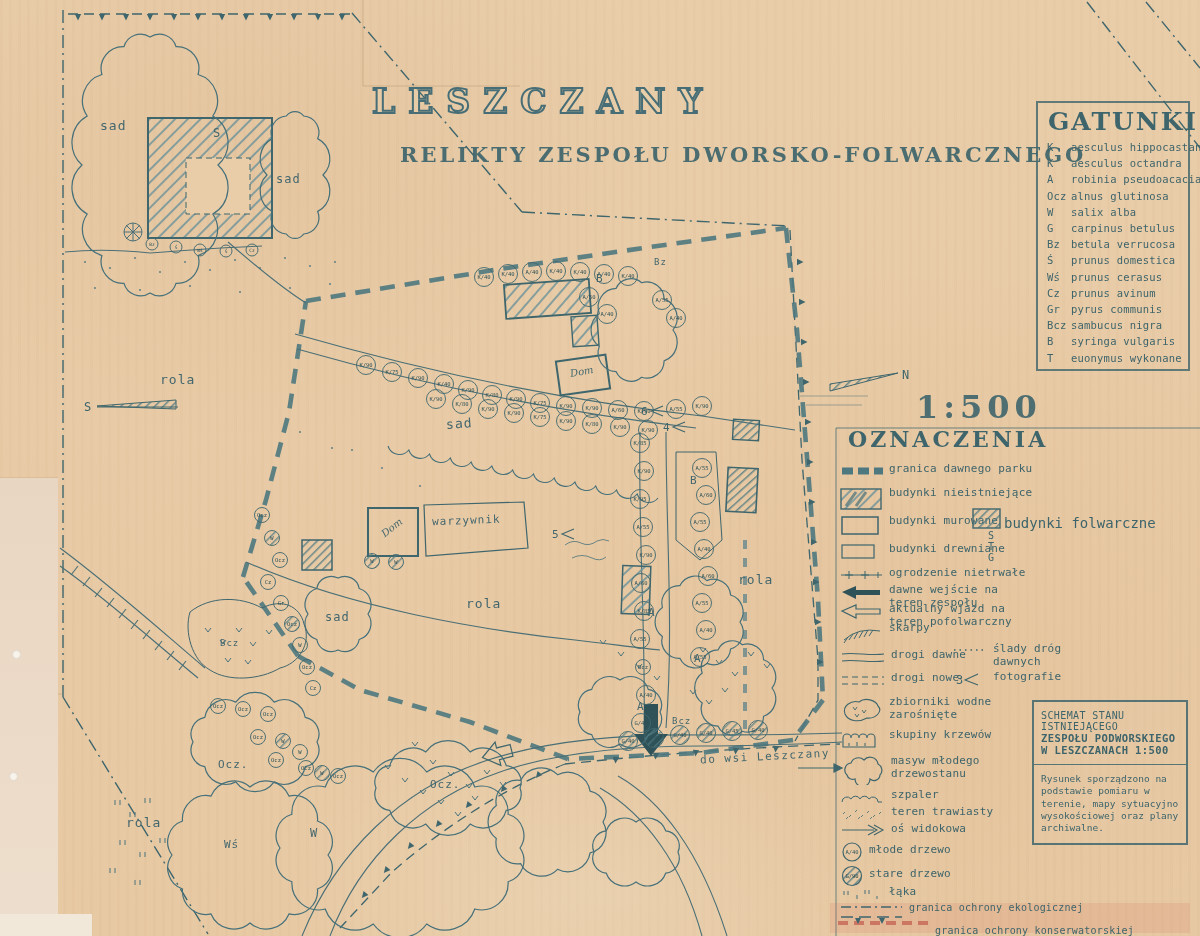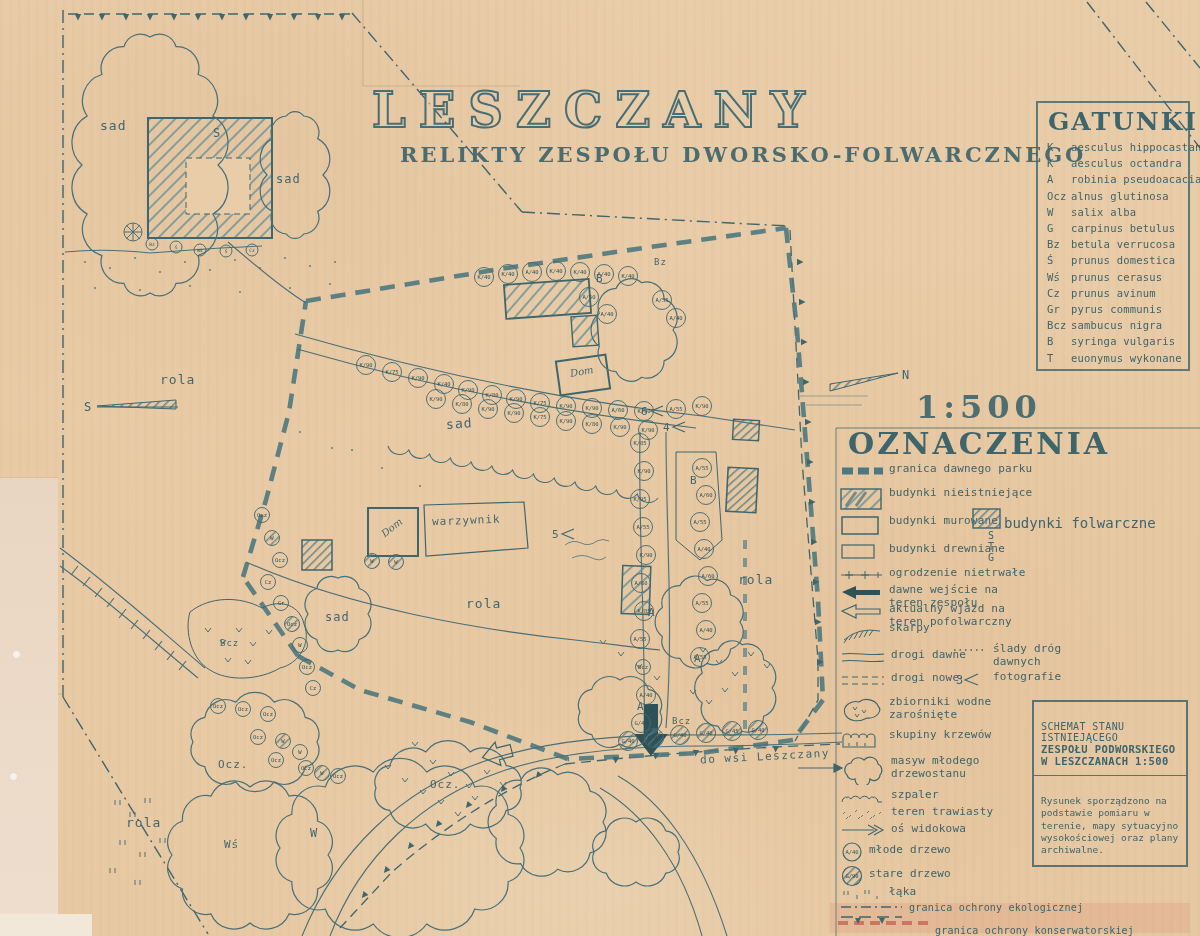--- a/index.html
+++ b/index.html
@@ -7,39 +7,39 @@
   #stage{position:relative;width:1200px;height:936px;overflow:hidden;
     font-family:"DejaVu Sans Mono",monospace;color:var(--ink);
     background:
       radial-gradient(ellipse 700px 500px at 20% 15%, rgba(190,140,95,.10), transparent 60%),
       radial-gradient(ellipse 800px 600px at 75% 70%, rgba(205,155,105,.12), transparent 65%),
       radial-gradient(ellipse 500px 300px at 50% 95%, rgba(240,225,200,.35), transparent 70%),
       repeating-linear-gradient(90deg, rgba(160,110,70,.03) 0 3px, transparent 3px 9px),
       linear-gradient(#e9cda9,#e7c9a3);}
   svg text{font-family:"DejaVu Sans Mono",monospace;}
   .stencil{font-family:"DejaVu Serif",serif;font-weight:bold;color:#3e656c;}
-  #main-title{position:absolute;left:372px;top:82px;font-size:48px;letter-spacing:13px;
+  #main-title{position:absolute;left:372px;top:82px;font-size:33px;letter-spacing:13px;
     color:rgba(233,208,172,.55);-webkit-text-stroke:2px #476e76;text-stroke:2px #476e76;}
   #sub-title{position:absolute;left:400px;top:142px;font-size:21px;letter-spacing:3px;opacity:.92;}
   #scale-label{position:absolute;left:916px;top:388px;font-size:32px;letter-spacing:5px;opacity:.9;}
   #gatunki-box{position:absolute;left:1036px;top:101px;width:150px;height:266px;
     border:2px solid rgba(62,101,108,.8);}
   #gatunki-title{position:absolute;left:10px;top:4px;font-size:25px;letter-spacing:2px;}
   .sp-row{position:absolute;left:9px;font-size:10.5px;white-space:nowrap;letter-spacing:.2px;}
   .sp-code{display:inline-block;width:24px;}
-  #legend-title{position:absolute;left:848px;top:426px;font-size:30px;letter-spacing:3px;}
+  #legend-title{position:absolute;left:848px;top:426px;font-size:22px;letter-spacing:3px;}
   .lrow{position:absolute;left:840px;display:flex;align-items:flex-start;gap:5px;font-size:11px;line-height:1.15;}
   .lrow svg{flex:0 0 auto;}
   .lrow span{display:inline-block;max-width:150px;letter-spacing:.2px;}
   .rcol{left:952px;}
   .small-rows span{max-width:280px;font-size:10px;}
   #farm-label{position:absolute;left:1004px;top:515px;font-size:14px;}
   .stg{position:absolute;left:988px;font-size:10px;}
   #schemat-box{position:absolute;left:1032px;top:700px;width:152px;border:2px solid rgba(62,101,108,.85);background:rgba(233,205,170,.25);}
-  .sch-sec{padding:8px 7px;border-bottom:1.5px solid rgba(62,101,108,.85);margin-top:11px;}
+  .sch-sec{padding:8px 7px;border-bottom:1.5px solid rgba(62,101,108,.85);}
   .sch-sec:last-child{border-bottom:none;}
   .sch-l{font-size:10px;letter-spacing:.4px;}
   .sch-b{font-size:10.5px;font-weight:bold;letter-spacing:.4px;}
   .sch-p{font-size:9.5px;line-height:1.3;}
   .mlabel{position:absolute;white-space:nowrap;letter-spacing:1px;color:#44676e;}
   .mlabel.script{font-family:"DejaVu Serif",serif;font-style:italic;letter-spacing:0;}
   #left-strip{position:absolute;left:0;top:478px;width:58px;height:458px;
     background:linear-gradient(#e9d6c2,#eedecd);}
   .hole{position:absolute;width:9px;height:9px;border-radius:50%;background:#f8f4ec;box-shadow:0 0 2px rgba(120,90,60,.4) inset;}
   #corner-light{position:absolute;left:0;top:914px;width:92px;height:22px;background:#f2e8da;}

